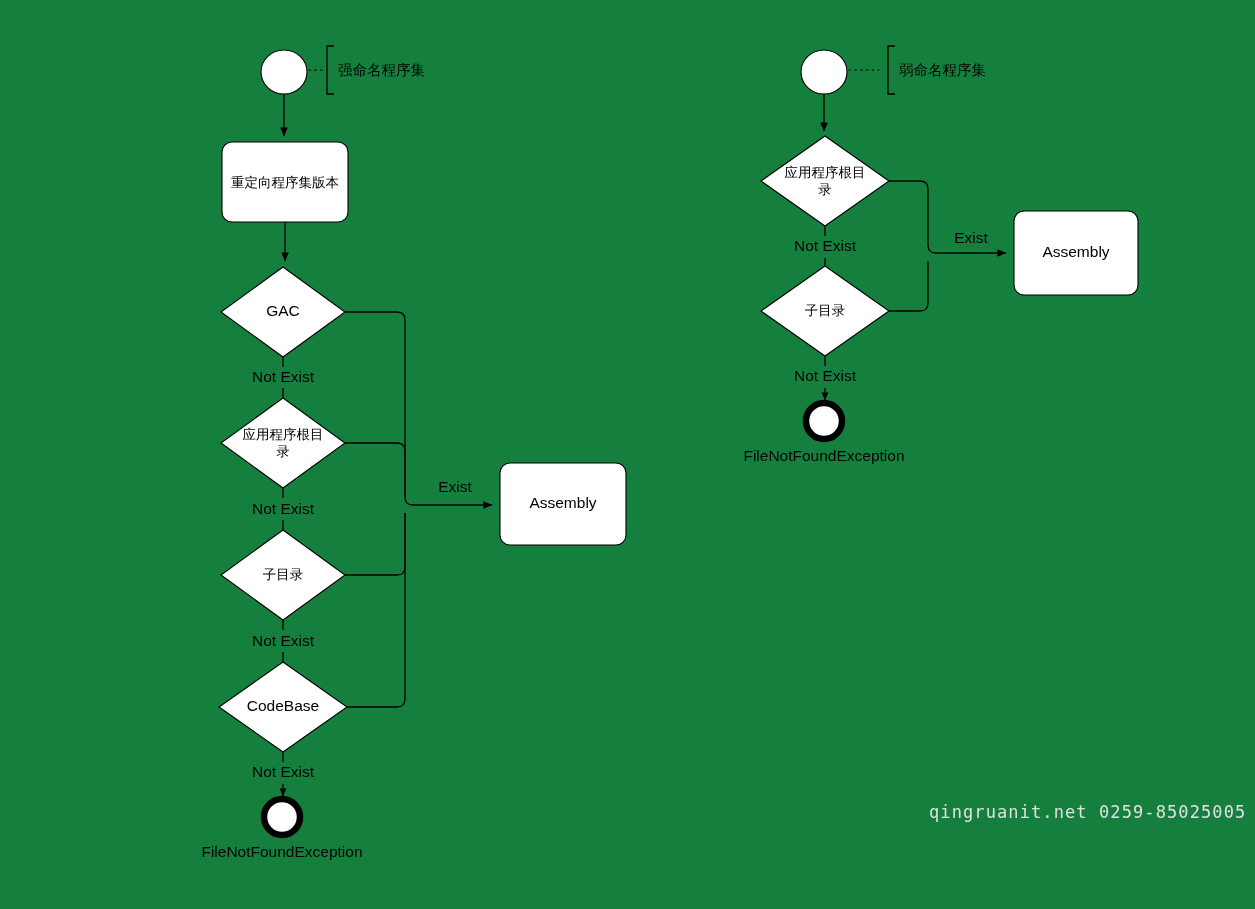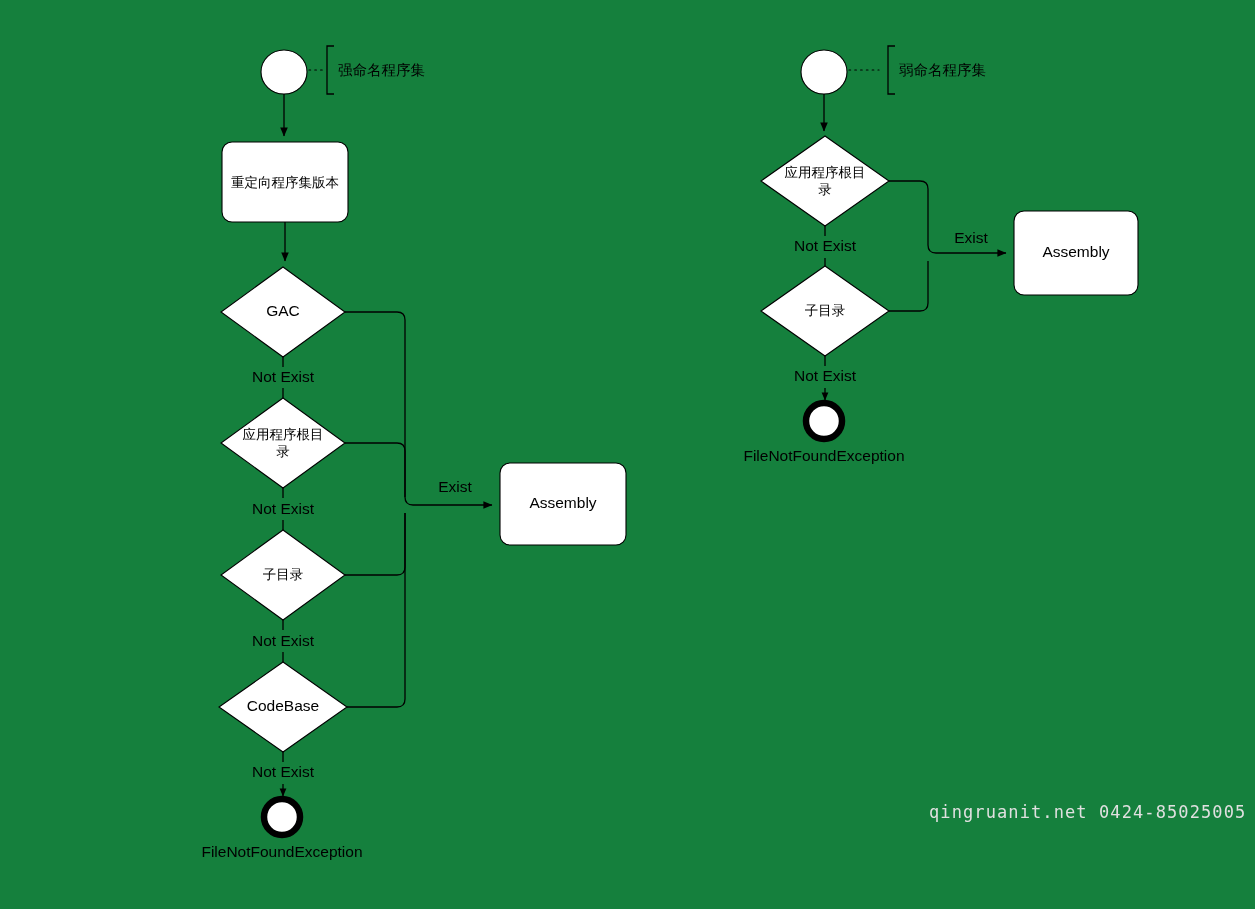--- a/index.html
+++ b/index.html
@@ -195,15 +195,15 @@
     <text class="lbl lbl-edge mid" x="971" y="239">Exist</text>
 
     <rect class="shape-stroke" x="1014" y="211" width="124" height="84" rx="10" ry="10"></rect>
     <text class="lbl lbl-node mid" x="1076" y="253">Assembly</text>
 
     <circle class="end-ring" cx="824" cy="421" r="18"></circle>
     <text class="lbl lbl-end mid" x="824" y="457">FileNotFoundException</text>
 
   </svg>
 
-  <div class="watermark">qingruanit.net 0424-85025005</div>
+  <div class="watermark">qingruanit.net 0259-85025005</div>
 
 </div>
 
 </body></html>

